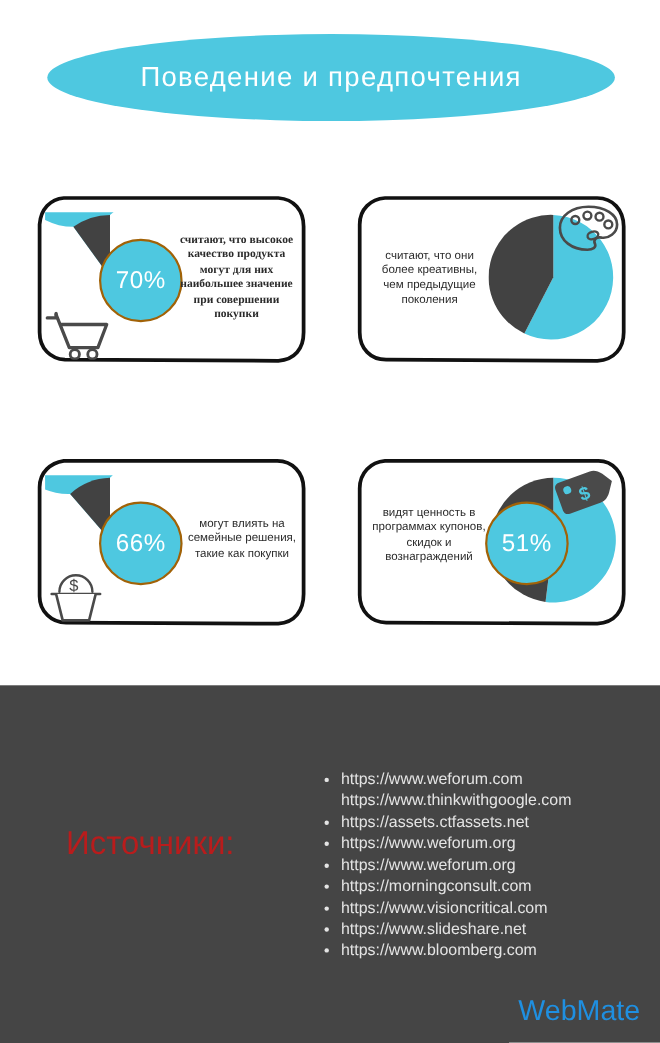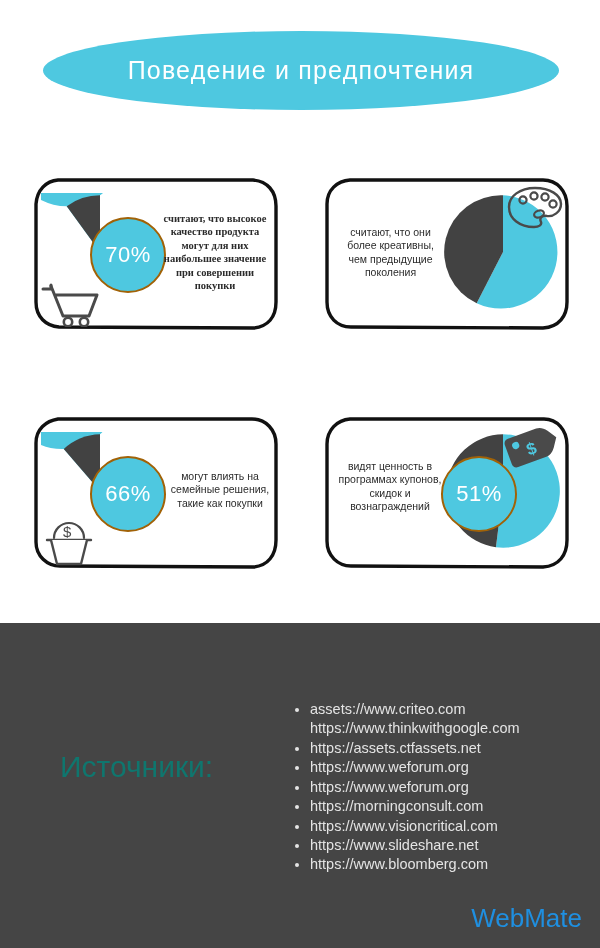--- a/index.html
+++ b/index.html
@@ -136,21 +136,21 @@
     left: 0;
     top: 623px;
     width: 600px;
     height: 325px;
     background: #454545;
   }
   .sources-label {
     position: absolute;
     left: 60px;
     top: 750px;
-    color: #0f766e;
+    color: #b91c1c;
     font-size: 30px;
     font-family: "Liberation Sans", sans-serif;
     font-weight: normal;
   }
   .sources-list {
     position: absolute;
     left: 290px;
     top: 700px;
     margin: 0;
     padding: 0 0 0 20px;
@@ -308,21 +308,21 @@
   </div>
 
 </div>
 
 <div class="sources"></div>
 
 <div class="sources-label">Источники:</div>
 
 <ul class="sources-list">
   <li>
-    <span>assets://www.criteo.com</span>
+    <span>https://www.weforum.com</span>
     <span class="sub">https://www.thinkwithgoogle.com</span>
   </li>
   <li>
     <span>https://assets.ctfassets.net</span>
   </li>
   <li>
     <span>https://www.weforum.org</span>
   </li>
   <li>
     <span>https://www.weforum.org</span>

